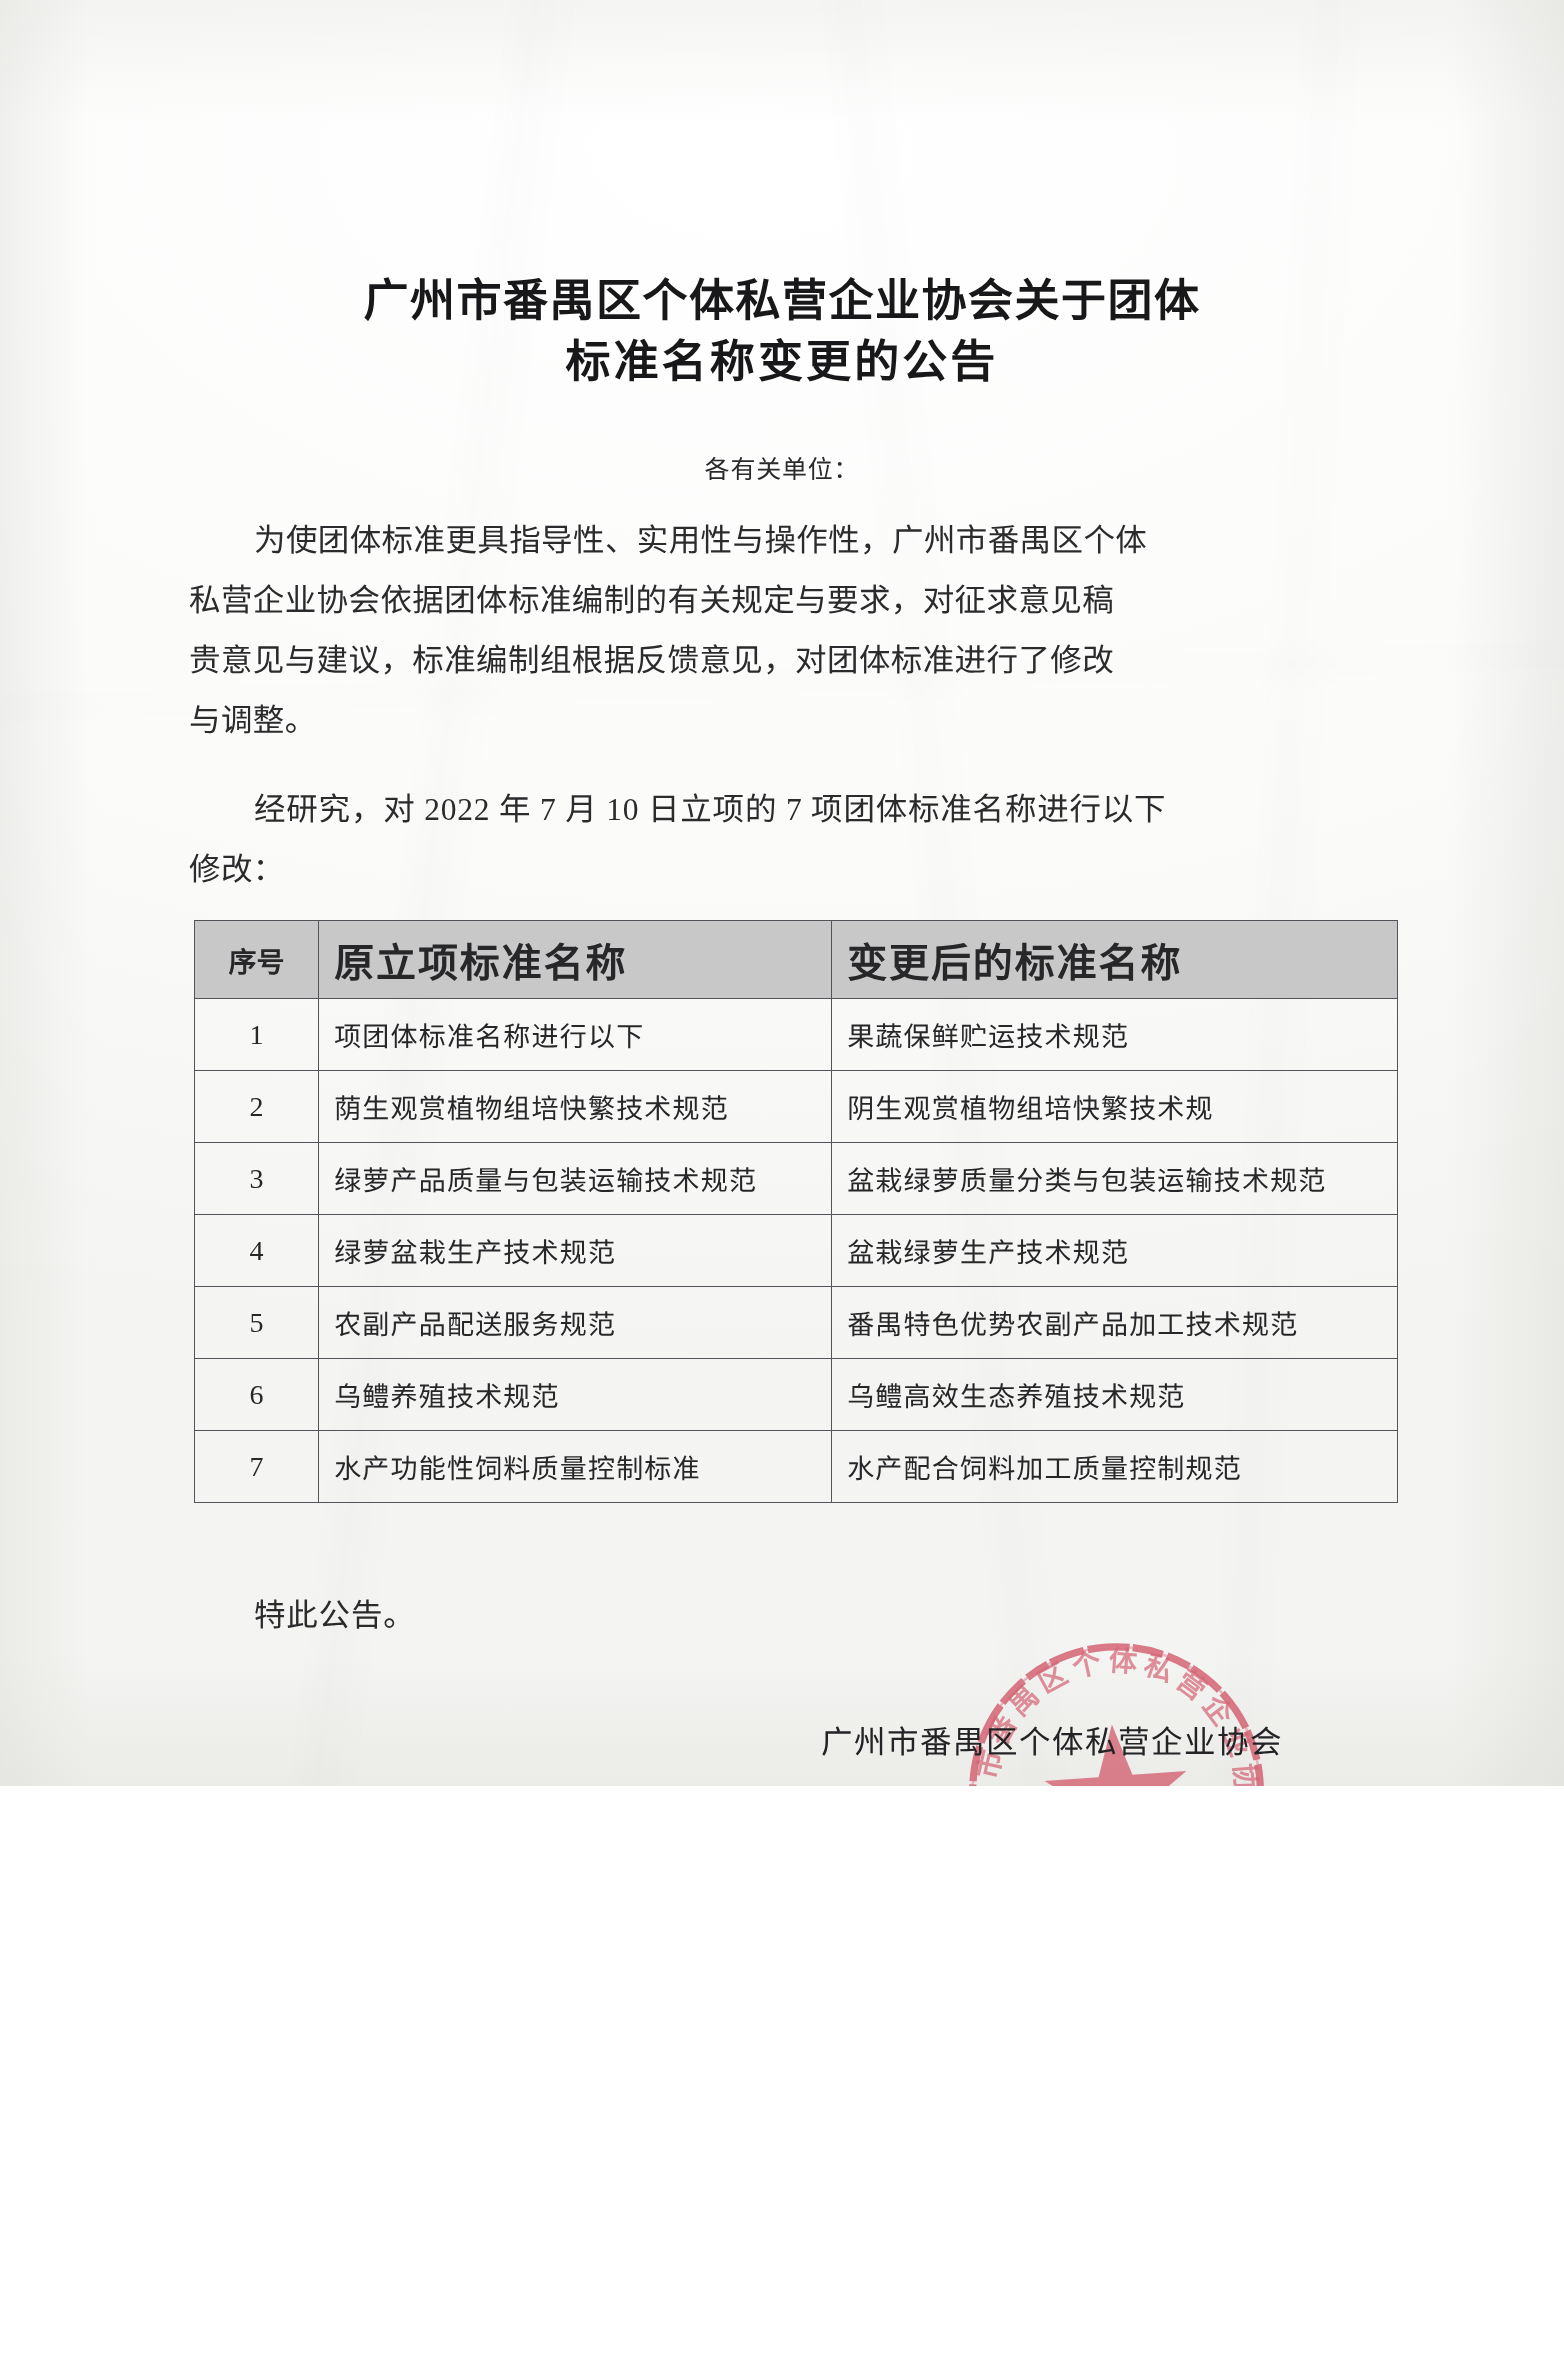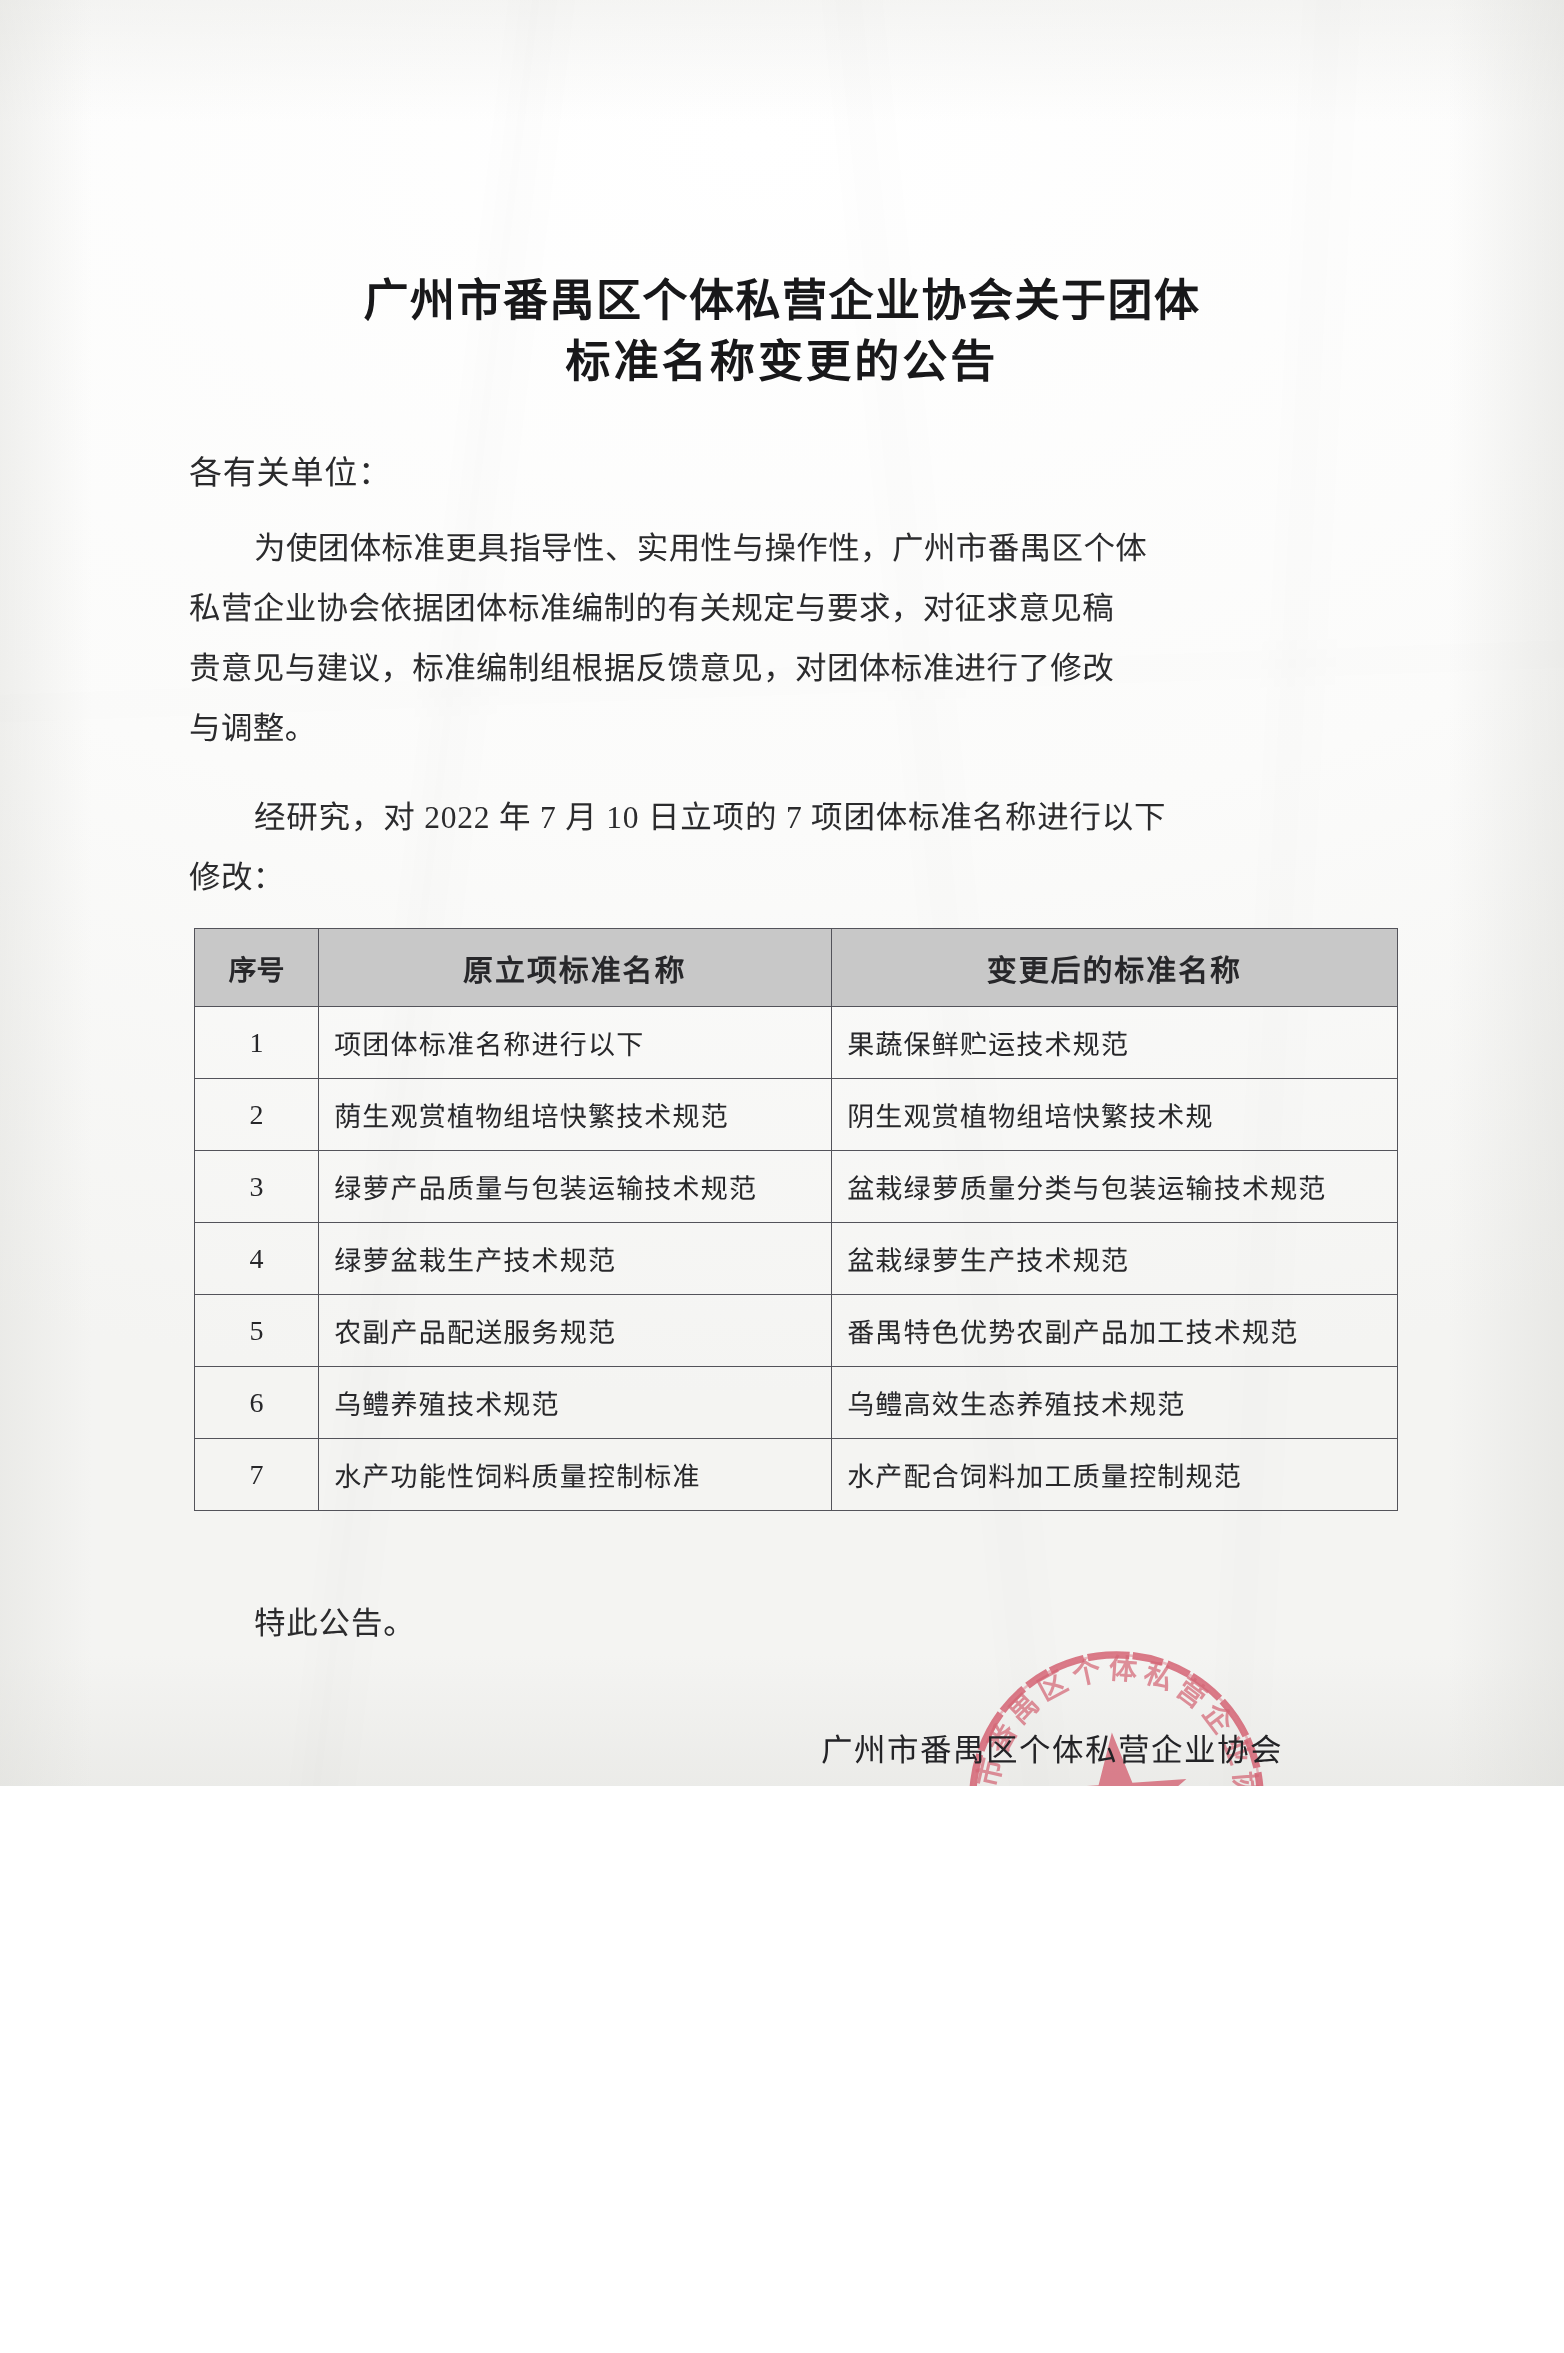--- a/index.html
+++ b/index.html
@@ -65,24 +65,25 @@
     letter-spacing: 1.5px;
     color: #18181a;
   }
   .doc-title .tl { display: block; }
   .doc-title .tl2 { letter-spacing: 3.1px; }
 
   
   .salutation {
     margin: 0;
     padding-top: 65px;
-    font-size: 33px;
+    font-size: 25px;
     line-height: 1.0;
     letter-spacing: 0.8px;
     color: #2a2a2c;
+    text-align: center;
   }
   .para {
     margin: 0;
     padding-top: 29px;
     font-size: 31.5px;
     line-height: 60px;
     letter-spacing: 0.4px;
     text-align: justify;
     text-justify: inter-character;
     color: #2b2b2d;
@@ -109,22 +110,22 @@
   table.std-table td {
     border: 1.5px solid #53535a;
     padding: 0 15.4px;
     height: 71px;
     vertical-align: middle;
     letter-spacing: 1.2px;
   }
   table.std-table thead th {
     background: #c8c8c8;
     font-weight: 600;
-    text-align: center;
-    font-size: 30px;
+    text-align: left;
+    font-size: 40px;
     height: 77px;
     letter-spacing: 1.9px;
   }
   table.std-table th.col-no,
   table.std-table td.col-no {
     width: 92px;
     text-align: center;
     font-size: 28px;
     letter-spacing: 0;
   }

